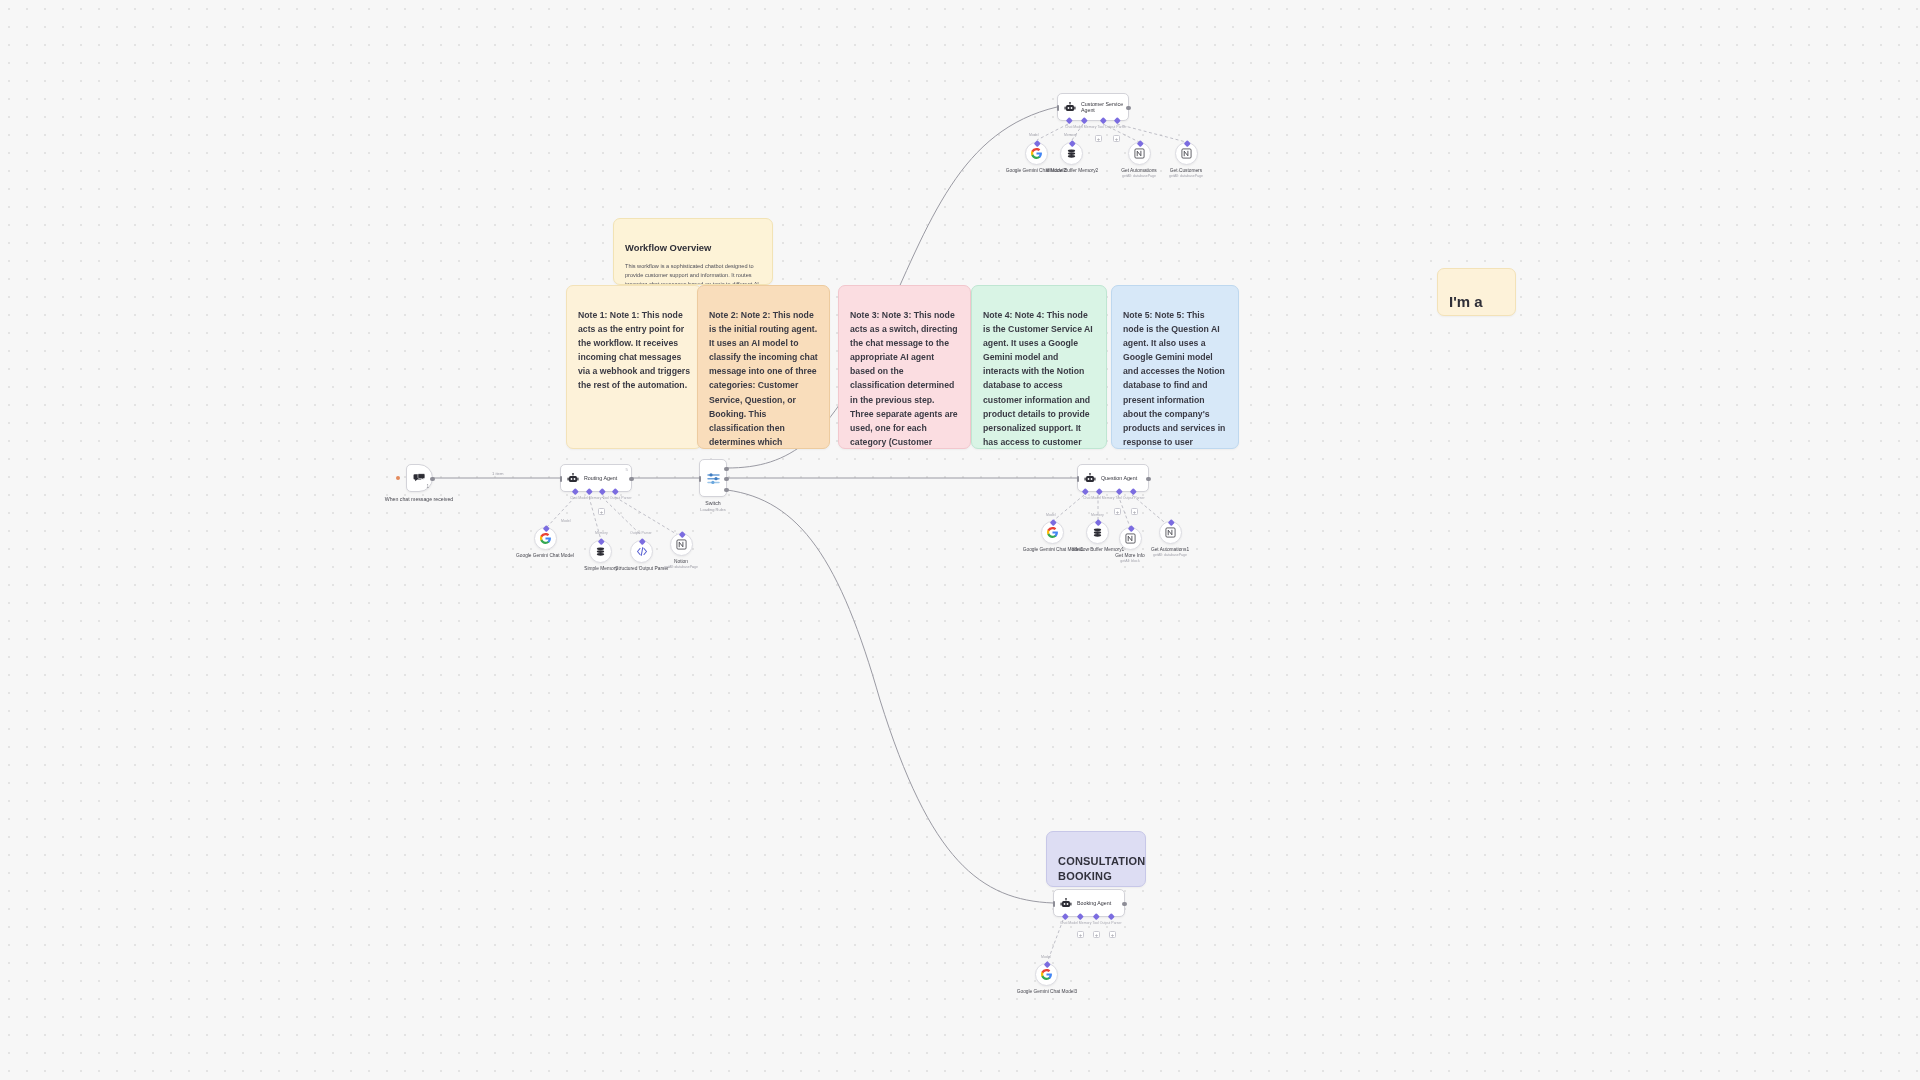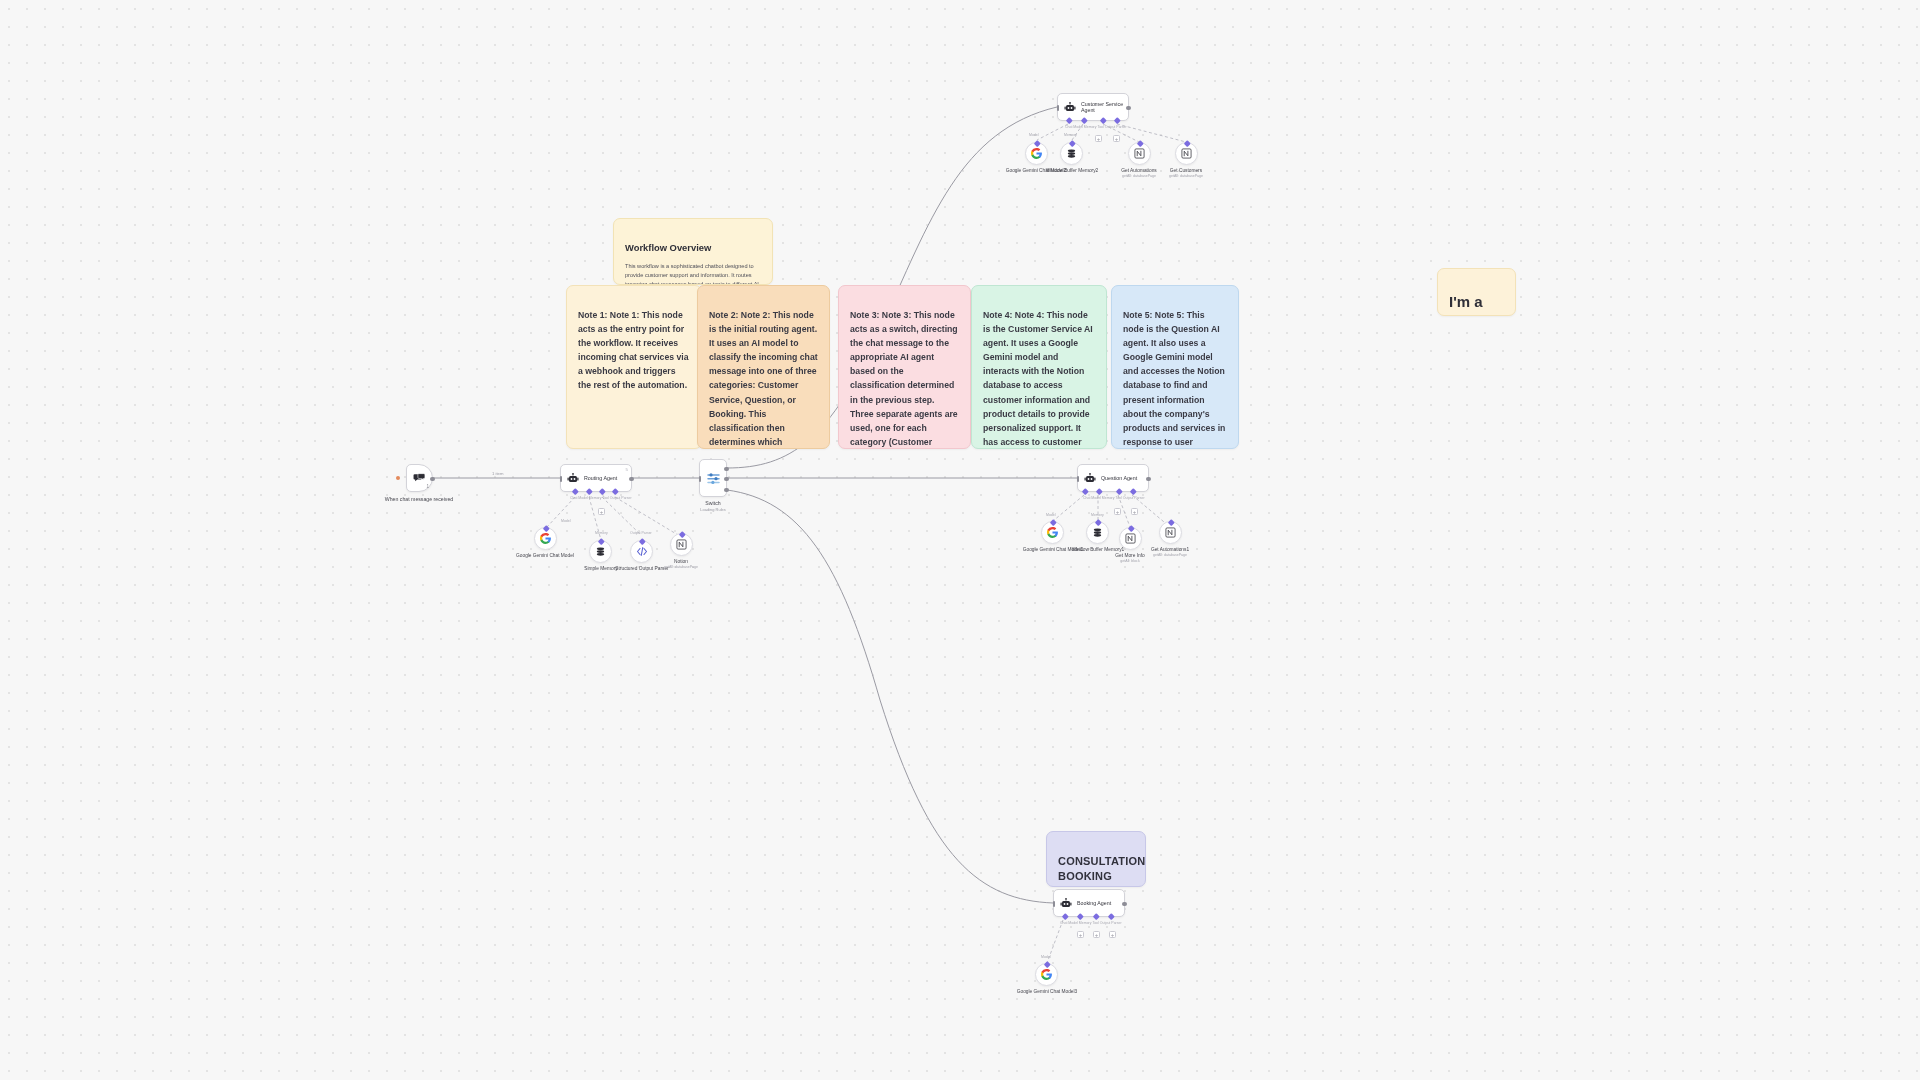--- a/index.html
+++ b/index.html
@@ -183,21 +183,21 @@
       <path d="M1063,920 L1047,963"></path>
     </g>
   </svg>
 
   <div class="sticky s-overview" style="left:613px; top:218px; width:160px; height:67px;">
     <div class="st-title">Workflow Overview</div>
     <div class="st-body">This workflow is a sophisticated chatbot designed to provide customer support and information. It routes incoming chat messages based on topic to different AI agents, leverages a knowledge base (Notion), and utilizes a large language model (Google Gemini) for responses. The workflow includes separate AI agents for handling customer service issues, answering general questions about services, and processing consultation bookings.</div>
   </div>
 
   <div class="sticky s-n1" style="left:566px; top:285px; width:136px; height:164px;">
-    <div class="note-card">Note 1: Note 1: This node acts as the entry point for the workflow. It receives incoming chat services via a webhook and triggers the rest of the automation.</div>
+    <div class="note-card">Note 1: Note 1: This node acts as the entry point for the workflow. It receives incoming chat messages via a webhook and triggers the rest of the automation.</div>
   </div>
 
   <div class="sticky s-n2" style="left:697px; top:285px; width:133px; height:164px;">
     <div class="note-card">Note 2: Note 2: This node is the initial routing agent. It uses an AI model to classify the incoming chat message into one of three categories: Customer Service, Question, or Booking. This classification then determines which subsequent agent will handle the request.</div>
   </div>
 
   <div class="sticky s-n3" style="left:838px; top:285px; width:133px; height:164px;">
     <div class="note-card">Note 3: Note 3: This node acts as a switch, directing the chat message to the appropriate AI agent based on the classification determined in the previous step. Three separate agents are used, one for each category (Customer Service, Question, Booking).</div>
   </div>
 

